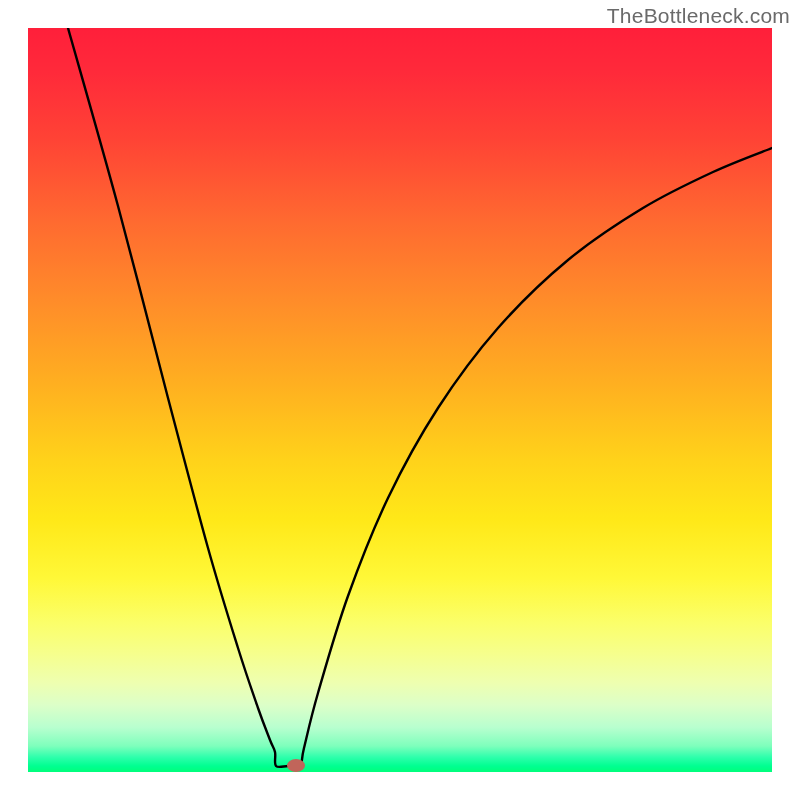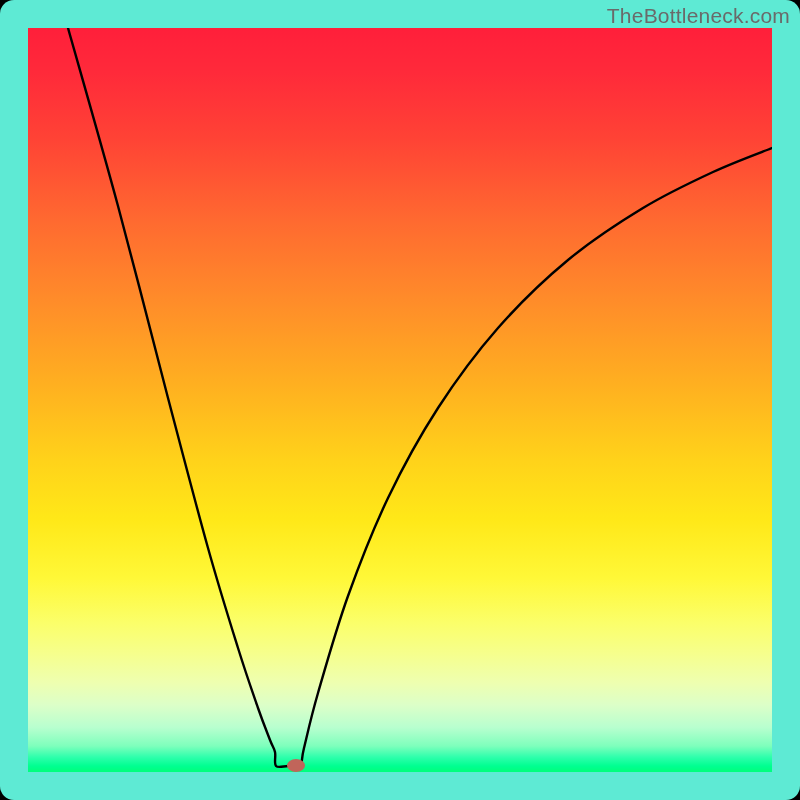--- a/index.html
+++ b/index.html
@@ -10,22 +10,21 @@
     background: #000;
     overflow: hidden;
     font-family: Arial, Helvetica, sans-serif;
   }
   .frame {
     position: absolute;
     top: 0;
     left: 0;
     width: 800px;
     height: 800px;
-    background: #5eead4;
-    border-radius: 14px;
+    background: #ffffff;
   }
   .plot-area {
     position: absolute;
     top: 28px;
     left: 28px;
     width: 744px;
     height: 744px;
     overflow: hidden;
   }
   .gradient {

